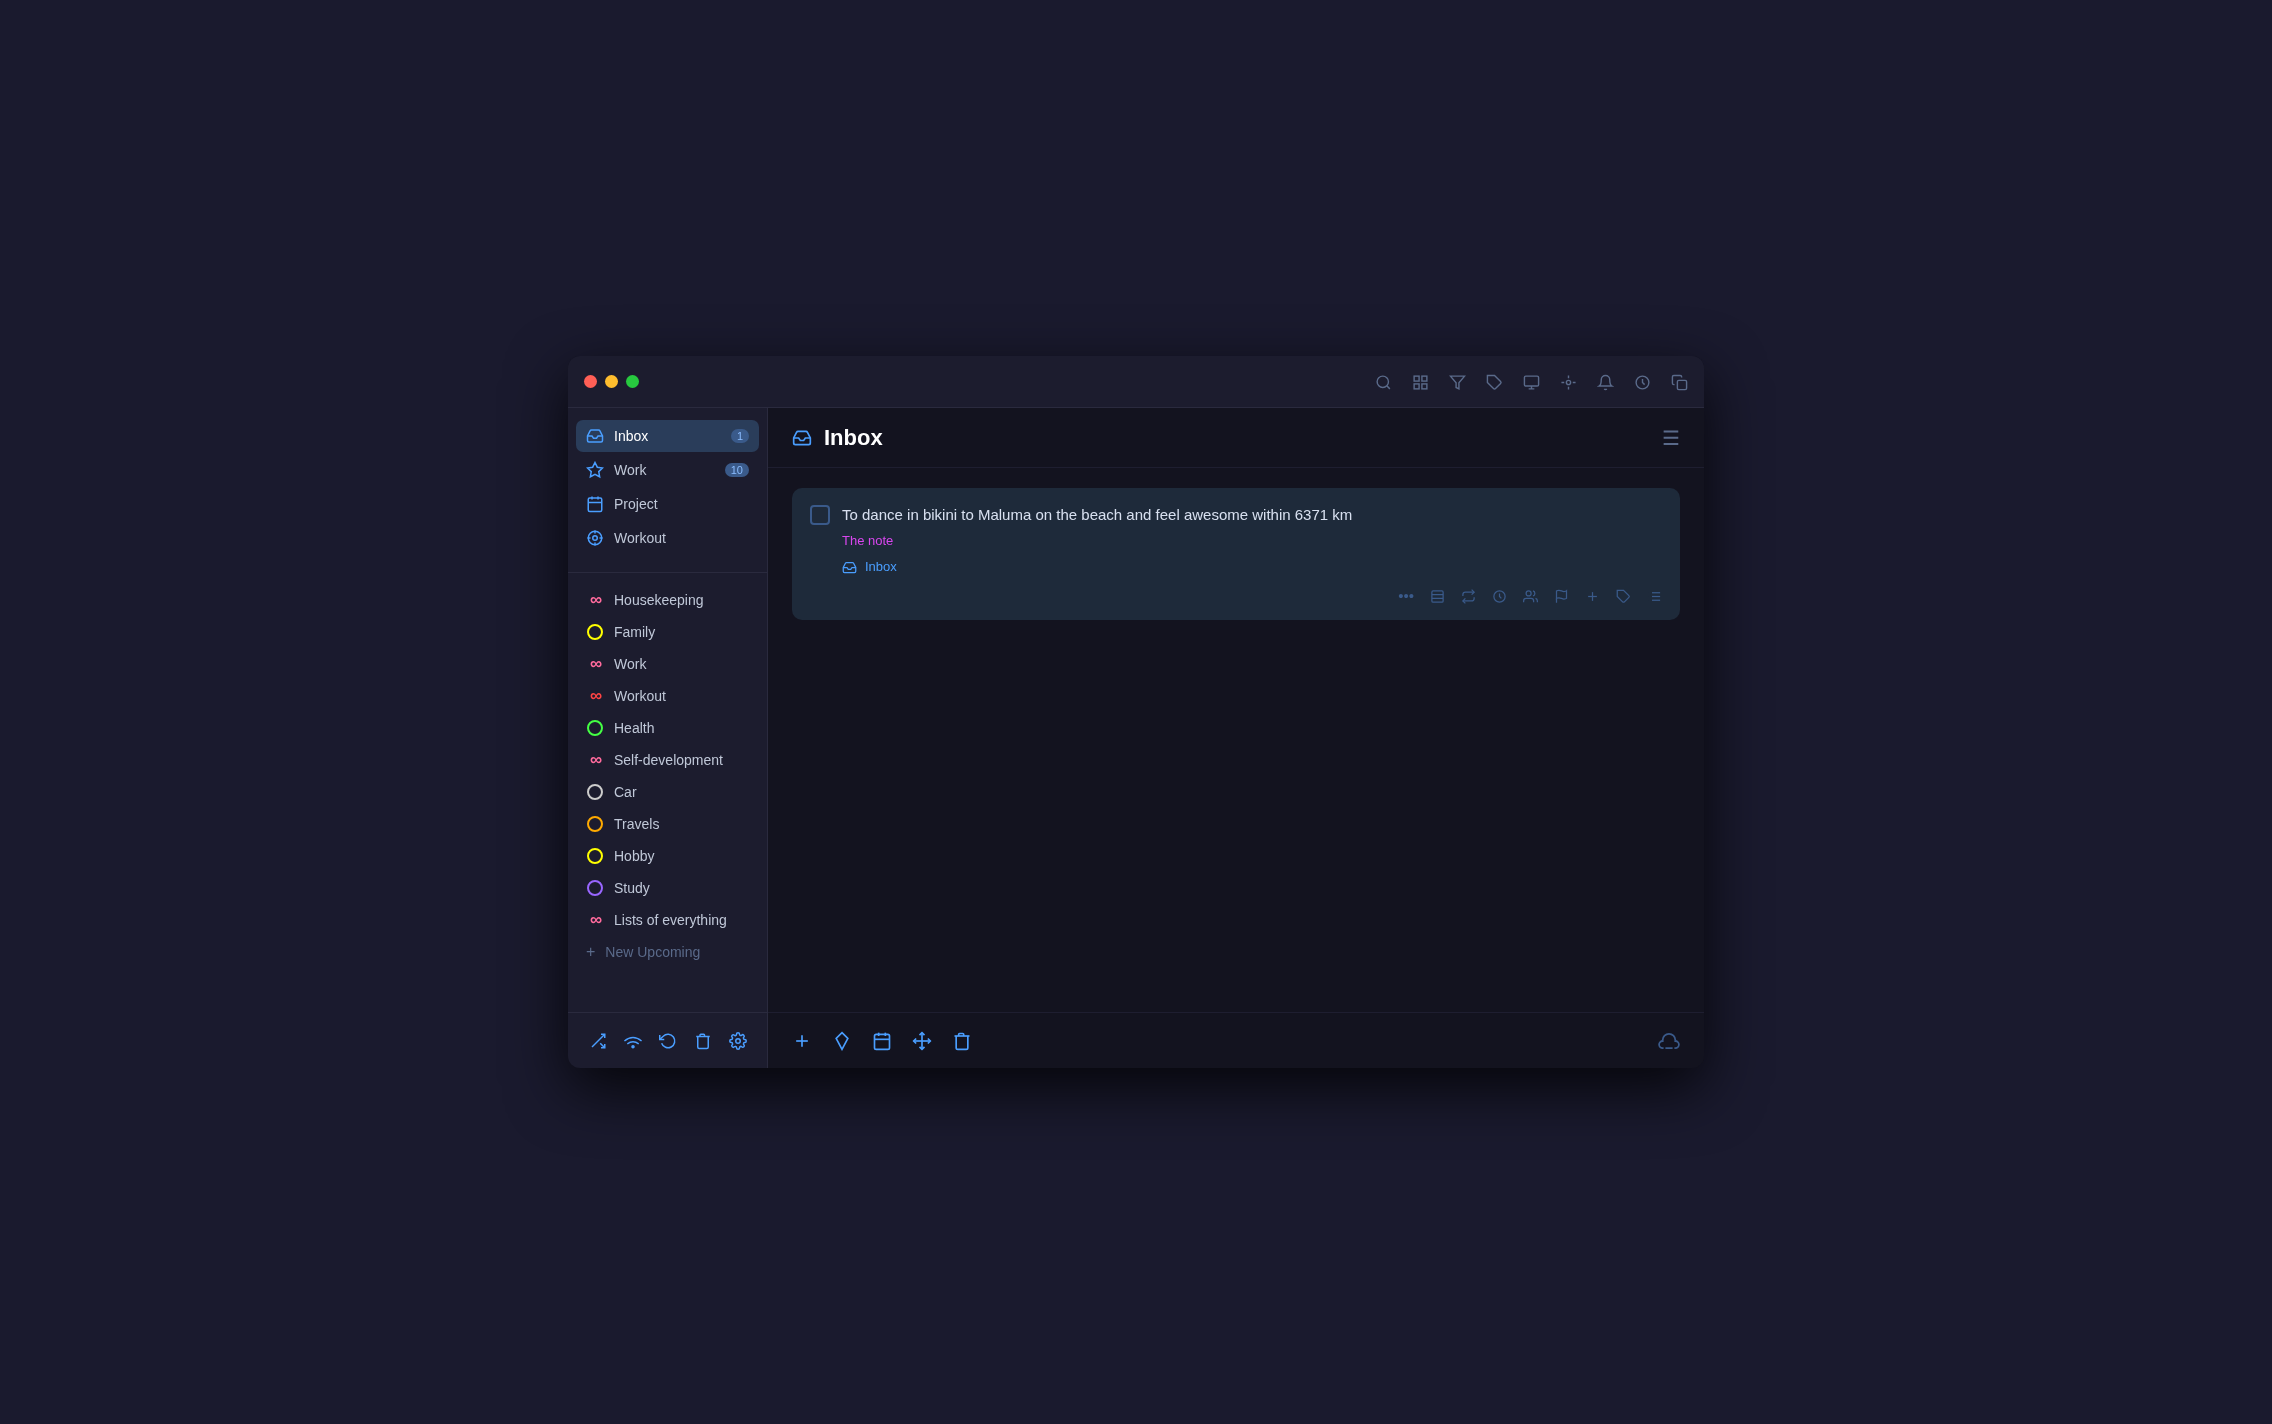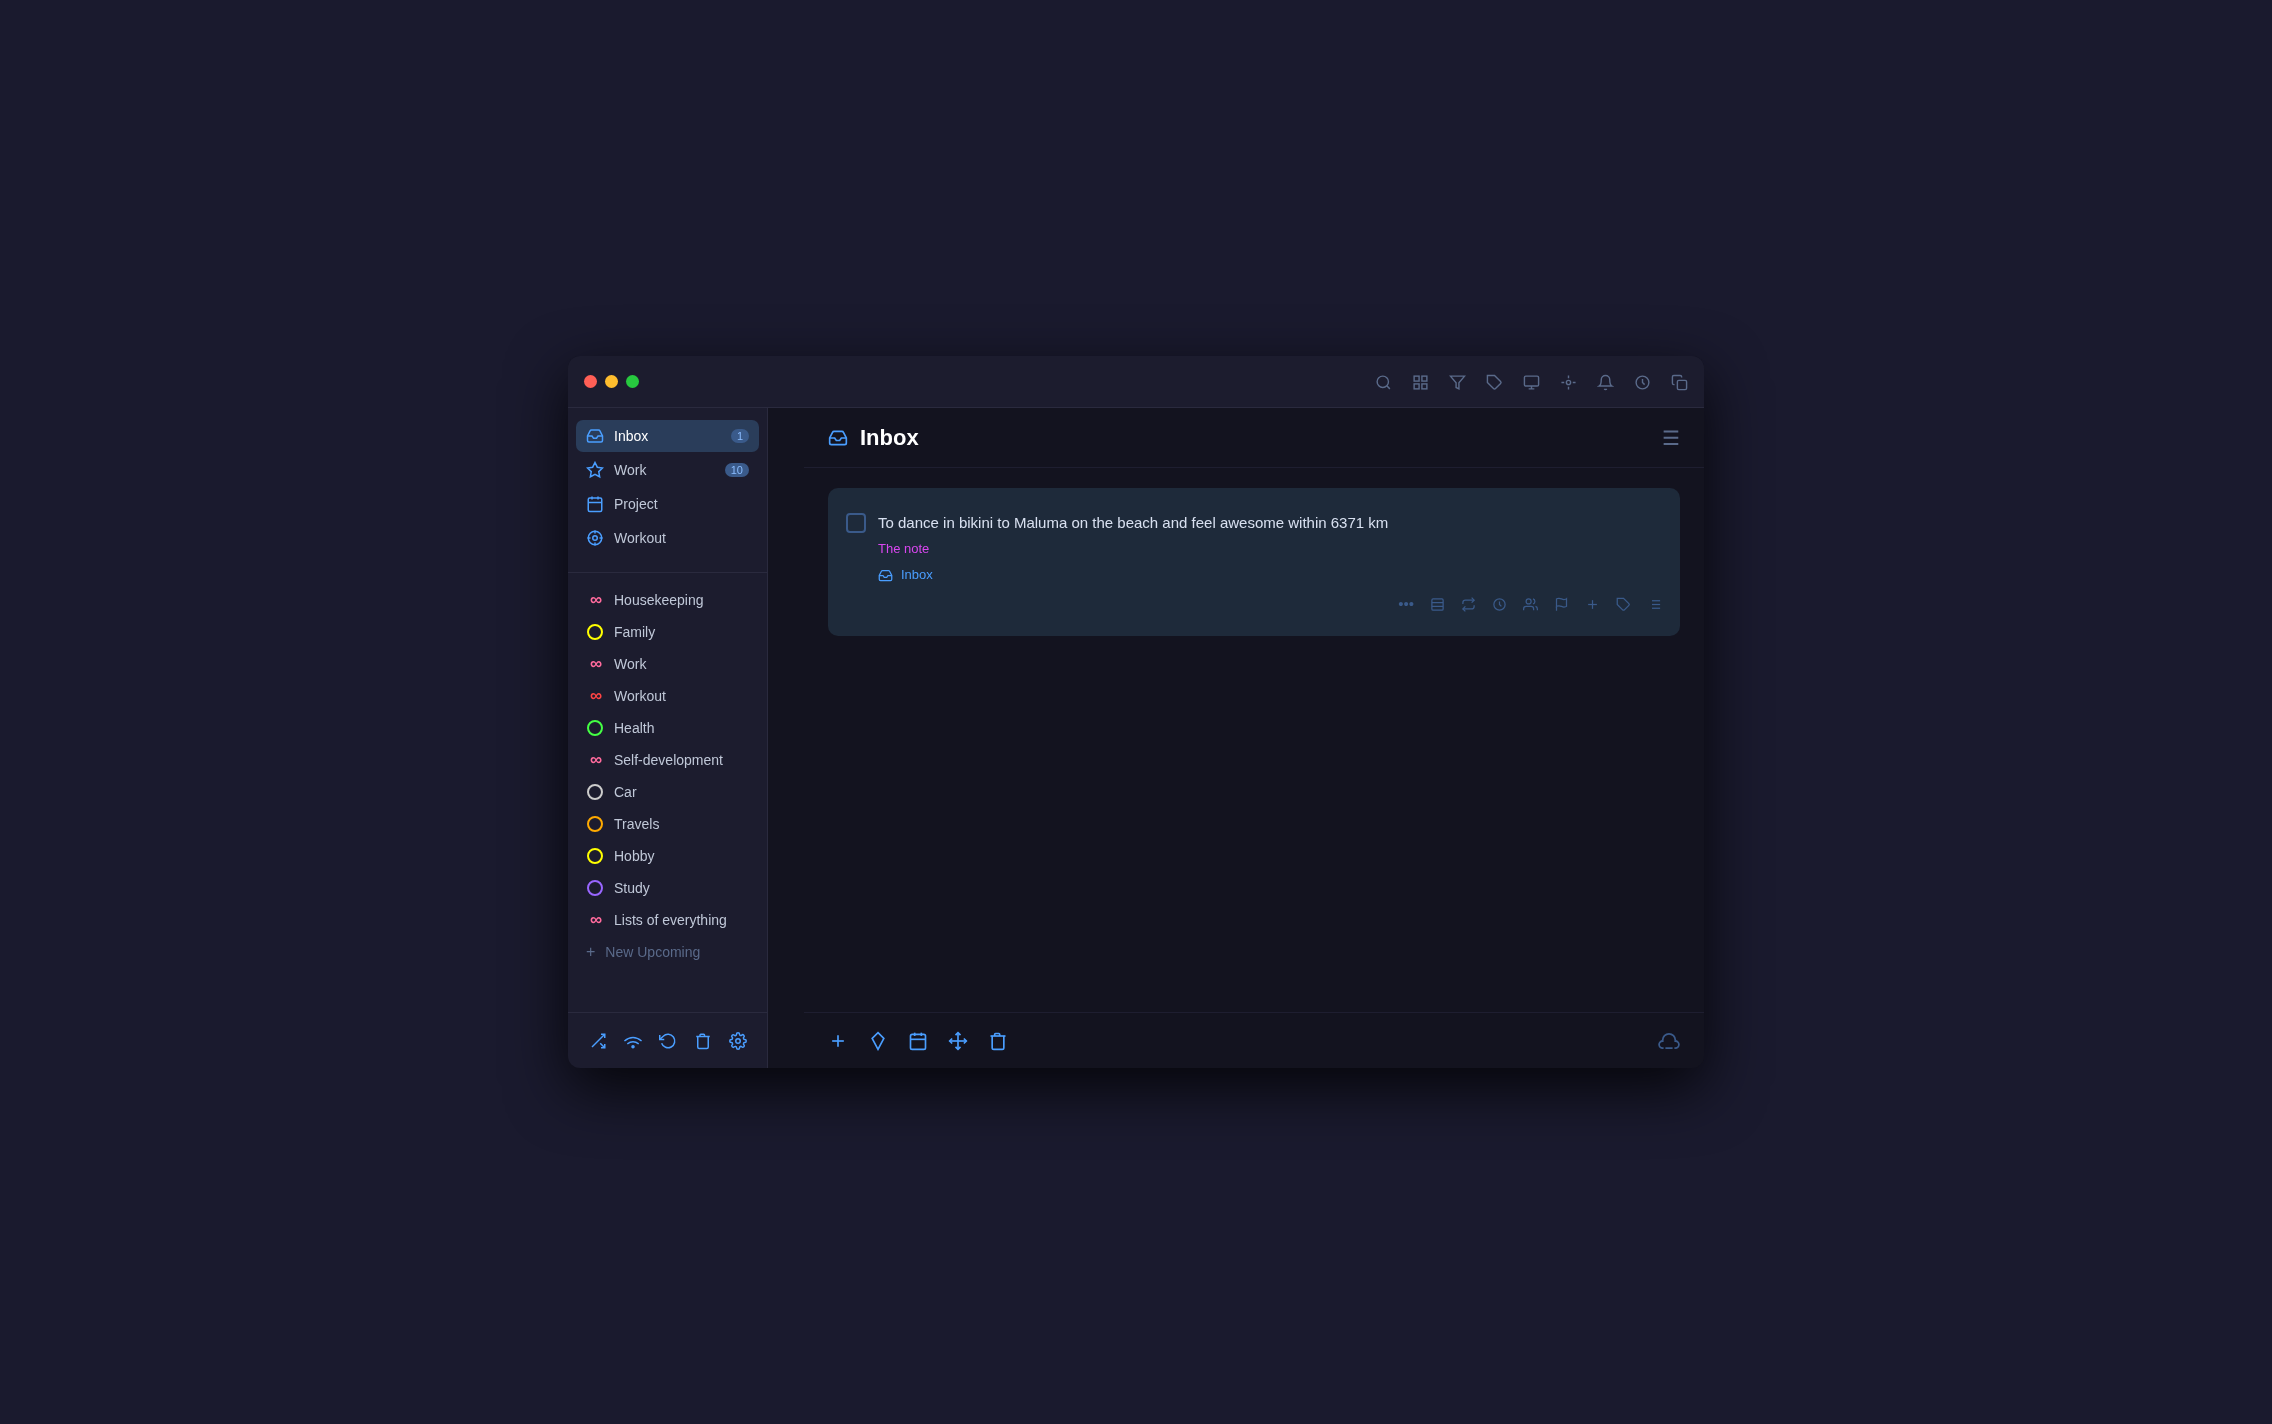--- a/index.html
+++ b/index.html
@@ -50,21 +50,20 @@
     }
     .toolbar-icon {
       color: #5a6a8a;
       font-size: 16px;
       cursor: pointer;
     }
     .main-content {
       display: flex;
       flex: 1;
       overflow: hidden;
-      gap: 36px;
     }
     .sidebar {
       width: 200px;
       background: #1c1c2e;
       display: flex;
       flex-direction: column;
       border-right: 1px solid #2a2a3e;
       flex-shrink: 0;
     }
     .sidebar-nav {
@@ -189,21 +188,21 @@
       color: #ffffff;
     }
     .content-body {
       flex: 1;
       padding: 20px 24px;
       overflow-y: auto;
     }
     .task-card {
       background: #1e2a3a;
       border-radius: 10px;
-      padding: 24px 18px;
+      padding: 16px 18px;
       margin-bottom: 12px;
     }
     .task-top {
       display: flex;
       align-items: flex-start;
       gap: 12px;
       margin-bottom: 8px;
     }
     .task-checkbox {
       width: 20px;

